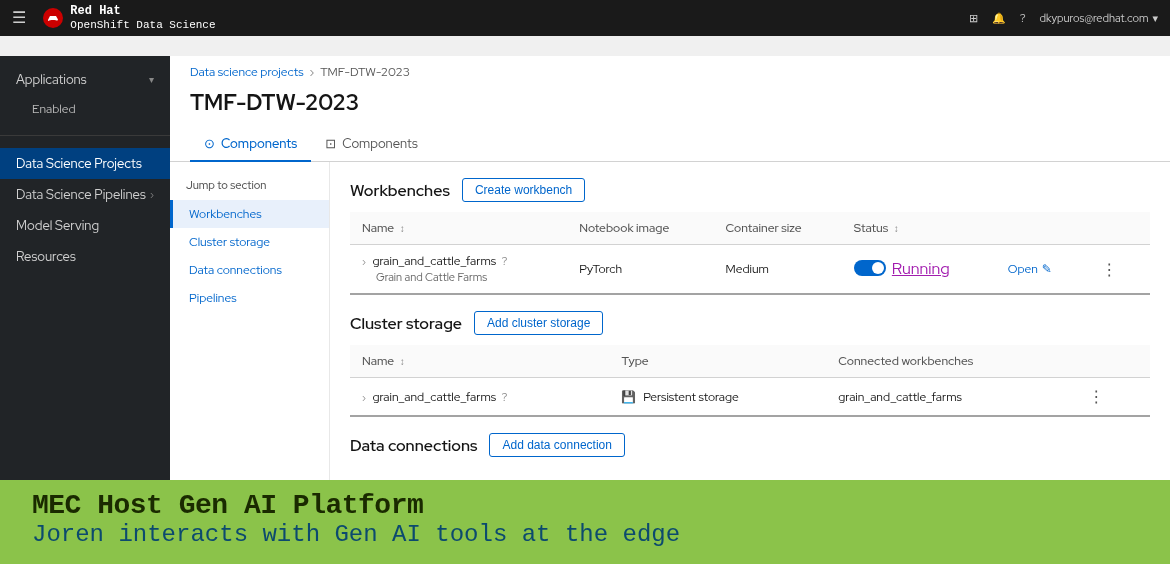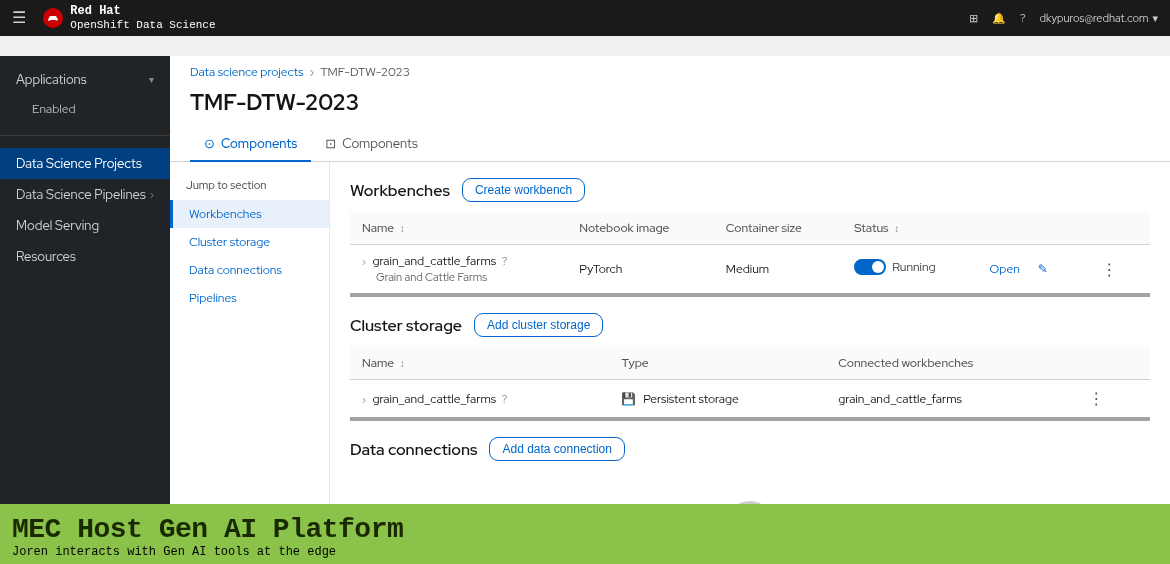--- a/index.html
+++ b/index.html
@@ -142,41 +142,41 @@
     .section-title {
       font-size: 16px;
       font-weight: 600;
       color: #151515;
     }
     .btn-secondary {
       padding: 4px 12px;
       border: 1px solid #0066cc;
       background: #fff;
       color: #0066cc;
-      border-radius: 9px;
+      border-radius: 3px;
       font-size: 12px;
       cursor: pointer;
     }
 
     
     .data-table { width: 100%; border-collapse: collapse; margin-bottom: 4px; }
     .data-table th {
       text-align: left;
       padding: 8px 12px;
       font-size: 12px;
       color: #555;
       border-bottom: 1px solid #d2d2d2;
       font-weight: 500;
       background: #fafafa;
     }
     .data-table td {
       padding: 8px 12px;
       font-size: 12px;
       color: #151515;
-      border-bottom: 4px solid #a3a3a3;
+      border-bottom: 2px solid #a3a3a3;
       vertical-align: middle;
     }
     .sort-icon { color: #888; font-size: 10px; margin-left: 3px; }
 
     
     .toggle {
       display: inline-flex;
       align-items: center;
       gap: 6px;
     }
@@ -193,21 +193,21 @@
       width: 12px;
       height: 12px;
       background: #fff;
       border-radius: 50%;
       position: absolute;
       right: 2px;
       top: 2px;
     }
 
     
-    .open-link { color: #0066cc; text-decoration: none; font-size: 12px; display: flex; align-items: center; gap: 18px; }
+    .open-link { color: #0066cc; text-decoration: none; font-size: 12px; display: flex; align-items: center; gap: 4px; }
 
     
     .kebab { color: #555; cursor: pointer; font-size: 16px; padding: 2px 6px; border-radius: 3px; }
 
     
     .row-arrow { color: #888; font-size: 10px; cursor: pointer; margin-right: 4px; }
 
     
     .storage-icon { margin-right: 4px; color: #555; }
 
@@ -234,42 +234,42 @@
       font-size: 24px;
       color: #888;
       margin-bottom: 10px;
     }
     .no-data-title { font-size: 14px; font-weight: 500; color: #151515; margin-bottom: 4px; }
     .no-data-sub { font-size: 12px; color: #666; }
 
     
     .bottom-banner {
       background: #8bc34a;
-      padding: 10px 12px 6px;
+      padding: 10px 32px 6px;
       position: fixed;
       bottom: 0;
       left: 0;
       right: 0;
-      height: 60px;
+      height: 84px;
     }
     .banner-title {
       font-size: 28px;
       font-weight: 900;
       color: #1a2a00;
       font-family: 'Courier New', monospace;
       letter-spacing: -0.5px;
     }
     .banner-sub {
-      font-size: 12px;
-      color: #000000;
+      font-size: 24px;
+      color: #0c4a6e;
       font-family: 'Courier New', monospace;
     }
 
     
-    .status-running { color: #404040; font-size: 12px; }
+    .status-running { color: #a21caf; font-size: 16px; text-decoration: underline; }
   </style>
 </head>
 <body>
 
 <div class="topbar">
   <div class="topbar-left">
     <span class="topbar-hamburger">☰</span>
     <div class="topbar-logo">
 
       <svg class="redhat-icon" viewBox="0 0 22 22" fill="none">

